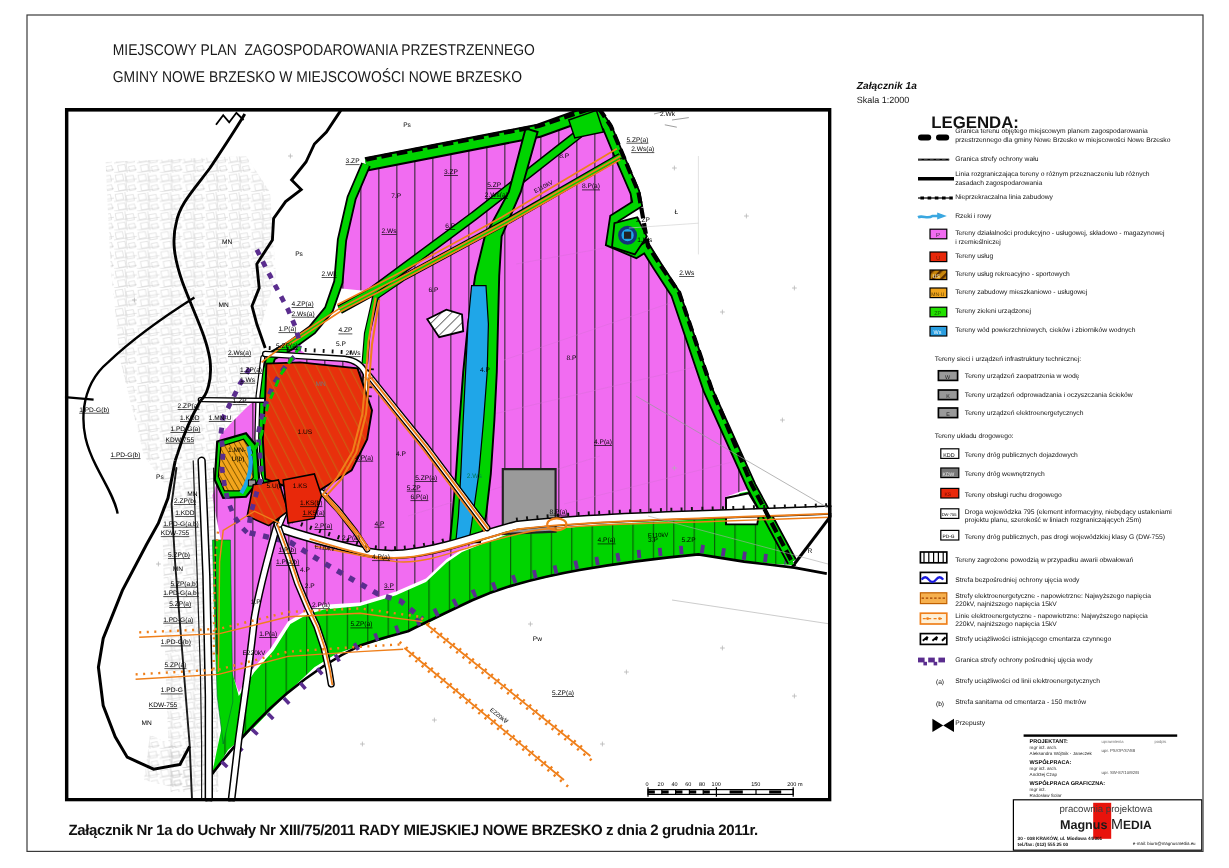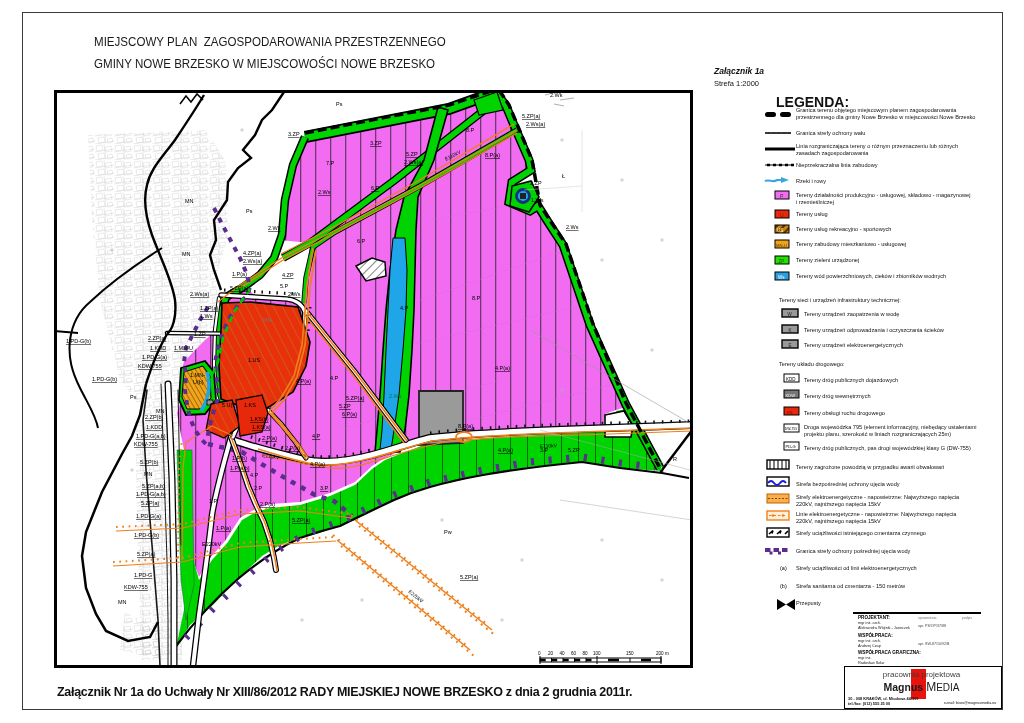--- a/index.html
+++ b/index.html
@@ -10,22 +10,22 @@
   #zal{left:714px;top:66px;font-size:8.5px;font-weight:bold;font-style:italic;color:#111;}
   #skala{left:714px;top:79px;font-size:7.5px;color:#111;}
   #caption{left:57px;top:685px;font-size:12.5px;font-weight:bold;color:#111;letter-spacing:-0.3px;}
   .leg-txt{font-size:5.6px;color:#111;line-height:6.8px;}
 </style>
 </head>
 <body>
 <div class="abs" id="border"></div>
 <div class="abs" id="title">MIEJSCOWY PLAN&nbsp; ZAGOSPODAROWANIA PRZESTRZENNEGO<br>GMINY NOWE BRZESKO W MIEJSCOWOŚCI NOWE BRZESKO</div>
 <div class="abs" id="zal">Załącznik 1a</div>
-<div class="abs" id="skala">Strefa 1:2000</div>
-<div class="abs" id="caption">Załącznik Nr 1a do Uchwały Nr XIII/86/2012 RADY MIEJSKIEJ NOWE BRZESKO z dnia 2 grudnia 2011r.</div>
+<div class="abs" id="skala">Skala 1:2000</div>
+<div class="abs" id="caption">Załącznik Nr 1a do Uchwały Nr XIII/75/2011 RADY MIEJSKIEJ NOWE BRZESKO z dnia 2 grudnia 2011r.</div>
 
 <svg class="abs" style="left:54px;top:90px" width="639" height="578" viewBox="54 90 639 578">
 <defs>
   <pattern id="pstripe" width="15" height="10" patternUnits="userSpaceOnUse">
     <rect width="15" height="10" fill="#f16cf1"></rect>
     <rect x="0" width="1.3" height="10" fill="#5e355e" opacity=".9"></rect>
   </pattern>
   <pattern id="gstripe" width="17" height="10" patternUnits="userSpaceOnUse">
     <rect width="17" height="10" fill="#00d400"></rect>
     <rect x="0" width="1" height="10" fill="#0a460a" opacity=".8"></rect>
@@ -446,16 +446,16 @@
 <div class="abs" style="left:858px;top:621px;font-size:3.8px;color:#222;line-height:5px;">mgr inż. arch.<br>Aleksandra Wójtnik - Janeczek</div>
 <div class="abs" style="left:918px;top:624px;font-size:3.6px;color:#444;">upr. PS/OP/37/88</div>
 <div class="abs" style="left:858px;top:633px;font-size:4.6px;font-weight:bold;color:#000;">WSPÓŁPRACA:</div>
 <div class="abs" style="left:858px;top:639px;font-size:3.8px;color:#222;line-height:5px;">mgr inż. arch.<br>Andrzej Czap</div>
 <div class="abs" style="left:918px;top:642px;font-size:3.6px;color:#444;">upr. SW-87/10/92/B</div>
 <div class="abs" style="left:858px;top:650px;font-size:4.6px;font-weight:bold;color:#000;">WSPÓŁPRACA GRAFICZNA:</div>
 <div class="abs" style="left:858px;top:656px;font-size:3.8px;color:#222;line-height:5px;">mgr inż.<br>Radosław Solar</div>
 <div class="abs" style="left:844px;top:666px;width:156px;height:41px;border:1.6px solid #000;background:#fff;"></div>
 <div class="abs" style="left:911px;top:669px;width:15px;height:30px;background:#e8130c;"></div>
 <div class="abs" style="left:849px;top:670px;width:145px;text-align:center;font-size:8px;color:#3c3c3c;">pracownia projektowa</div>
-<div class="abs" style="left:849px;top:680px;width:145px;text-align:center;font-size:10.5px;font-weight:bold;color:#1a1a1a;">Magnus <span style="font-weight:normal;font-size:12px;">M</span><span style="font-weight:normal;font-size:10px;">EDIA</span></div>
+<div class="abs" style="left:849px;top:680px;width:145px;text-align:center;font-size:10.5px;font-weight:bold;color:#1a1a1a;">Magnus <span style="font-weight:normal;font-size:12px;">M</span><span style="font-weight:bold;font-size:10px;">EDIA</span></div>
 <div class="abs" style="left:848px;top:697px;font-size:3.9px;font-weight:bold;color:#111;line-height:4.6px;">30 - 008 KRAKÓW, ul. Miodowa 44/301<br>tel./fax: (012) 555 25 00</div>
 <div class="abs" style="left:944px;top:701px;font-size:3.7px;color:#111;">e-mail: biuro@magnusmedia.eu</div>
 </div>
 
 </body></html>

